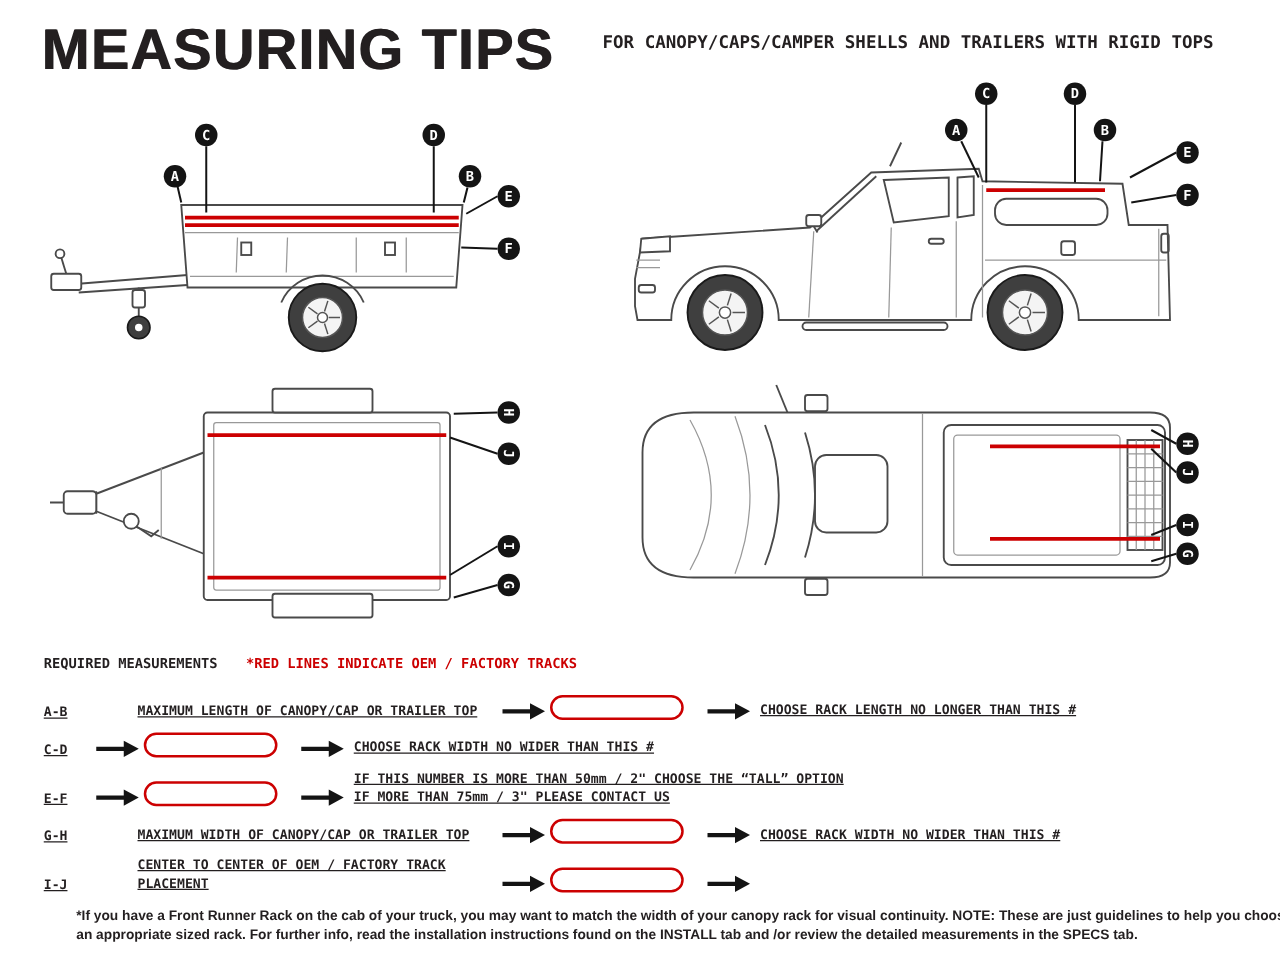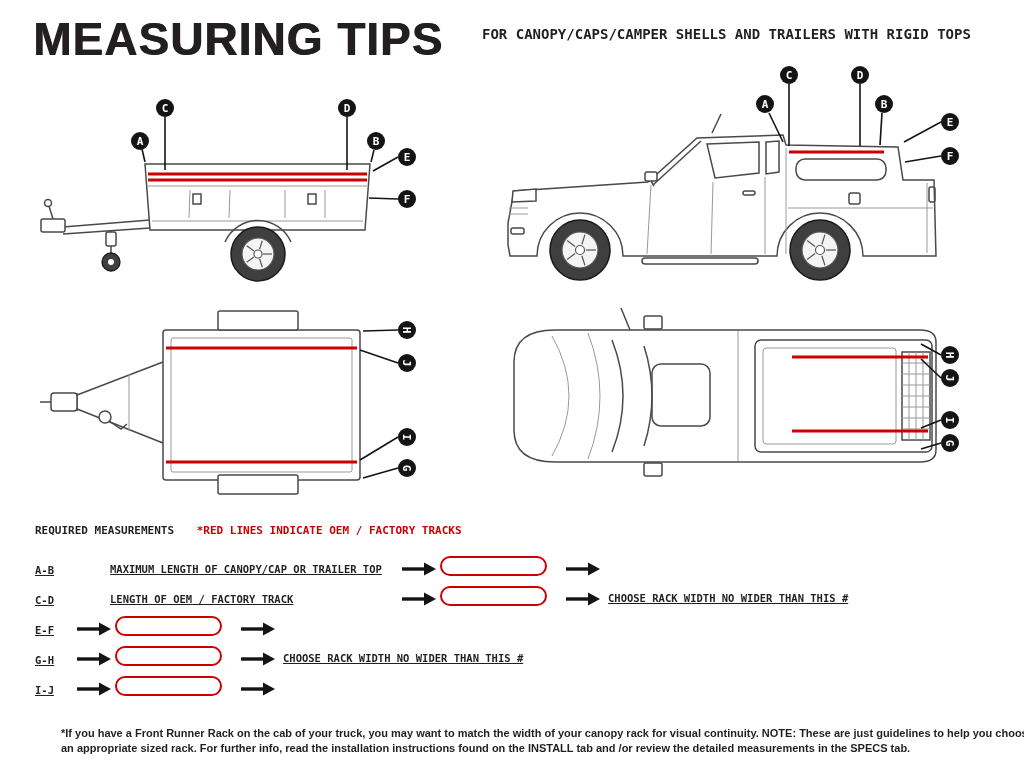--- a/index.html
+++ b/index.html
@@ -309,25 +309,25 @@
         </div>
       <div class="m-pill">
           <div class="pill"></div>
         </div>
       <div class="m-arrow second">
           <svg width="36" height="14" viewBox="0 0 36 14">
             <line x1="1" y1="7" x2="24" y2="7" stroke="#141414" stroke-width="3.4"></line>
             <polygon points="23,0.5 35,7 23,13.5" fill="#141414"></polygon>
           </svg>
         </div>
+      <div class="m-result">CHOOSE RACK LENGTH NO LONGER THAN THIS #</div>
     </div>
 
     <div class="mrow">
       <div class="m-range">C-D</div>
-      <div class="m-desc">LENGTH OF OEM / FACTORY TRACK</div>
       <div class="m-arrow">
           <svg width="36" height="14" viewBox="0 0 36 14">
             <line x1="1" y1="7" x2="24" y2="7" stroke="#141414" stroke-width="3.4"></line>
             <polygon points="23,0.5 35,7 23,13.5" fill="#141414"></polygon>
           </svg>
         </div>
       <div class="m-pill">
           <div class="pill"></div>
         </div>
       <div class="m-arrow second">
@@ -349,44 +349,48 @@
         </div>
       <div class="m-pill">
           <div class="pill"></div>
         </div>
       <div class="m-arrow second">
           <svg width="36" height="14" viewBox="0 0 36 14">
             <line x1="1" y1="7" x2="24" y2="7" stroke="#141414" stroke-width="3.4"></line>
             <polygon points="23,0.5 35,7 23,13.5" fill="#141414"></polygon>
           </svg>
         </div>
+      <div class="m-result">IF THIS NUMBER IS MORE THAN 50mm / 2" CHOOSE THE “TALL” OPTION
+IF MORE THAN 75mm / 3" PLEASE CONTACT US</div>
     </div>
 
     <div class="mrow">
       <div class="m-range">G-H</div>
+      <div class="m-desc">MAXIMUM  WIDTH OF CANOPY/CAP OR TRAILER TOP</div>
       <div class="m-arrow">
           <svg width="36" height="14" viewBox="0 0 36 14">
             <line x1="1" y1="7" x2="24" y2="7" stroke="#141414" stroke-width="3.4"></line>
             <polygon points="23,0.5 35,7 23,13.5" fill="#141414"></polygon>
           </svg>
         </div>
       <div class="m-pill">
           <div class="pill"></div>
         </div>
       <div class="m-arrow second">
           <svg width="36" height="14" viewBox="0 0 36 14">
             <line x1="1" y1="7" x2="24" y2="7" stroke="#141414" stroke-width="3.4"></line>
             <polygon points="23,0.5 35,7 23,13.5" fill="#141414"></polygon>
           </svg>
         </div>
       <div class="m-result">CHOOSE RACK WIDTH NO WIDER THAN THIS #</div>
     </div>
 
     <div class="mrow">
       <div class="m-range">I-J</div>
+      <div class="m-desc">CENTER TO CENTER OF OEM / FACTORY TRACK PLACEMENT</div>
       <div class="m-arrow">
           <svg width="36" height="14" viewBox="0 0 36 14">
             <line x1="1" y1="7" x2="24" y2="7" stroke="#141414" stroke-width="3.4"></line>
             <polygon points="23,0.5 35,7 23,13.5" fill="#141414"></polygon>
           </svg>
         </div>
       <div class="m-pill">
           <div class="pill"></div>
         </div>
       <div class="m-arrow second">

